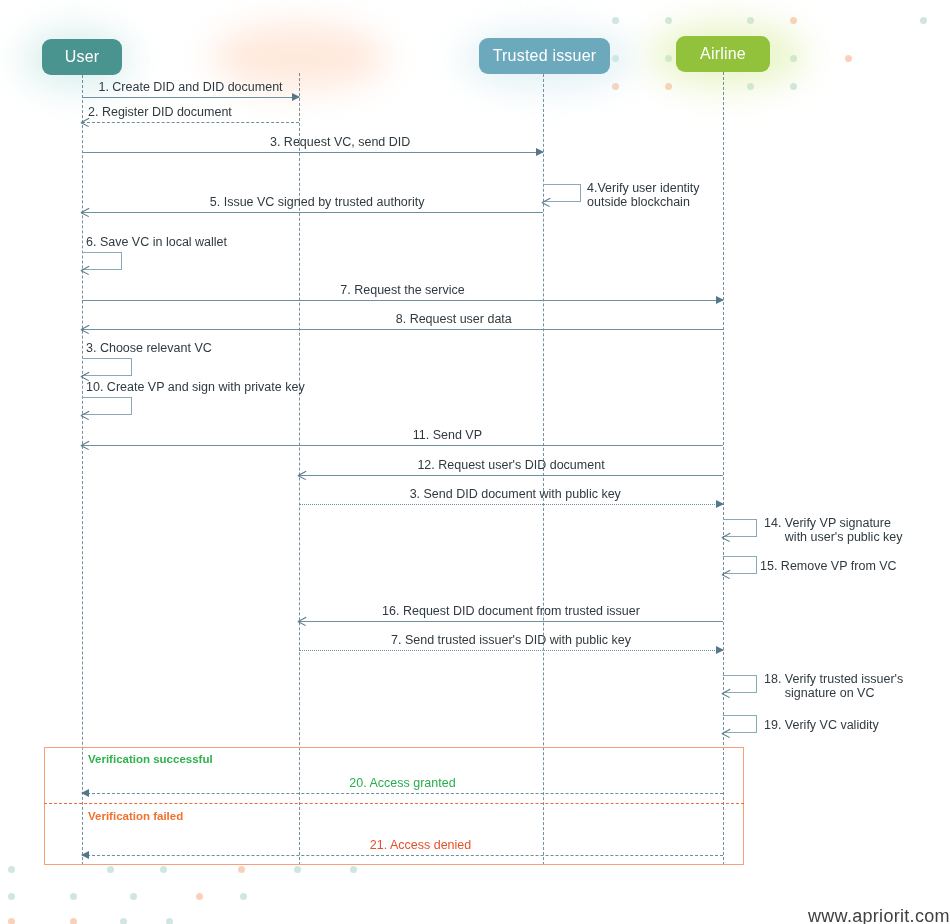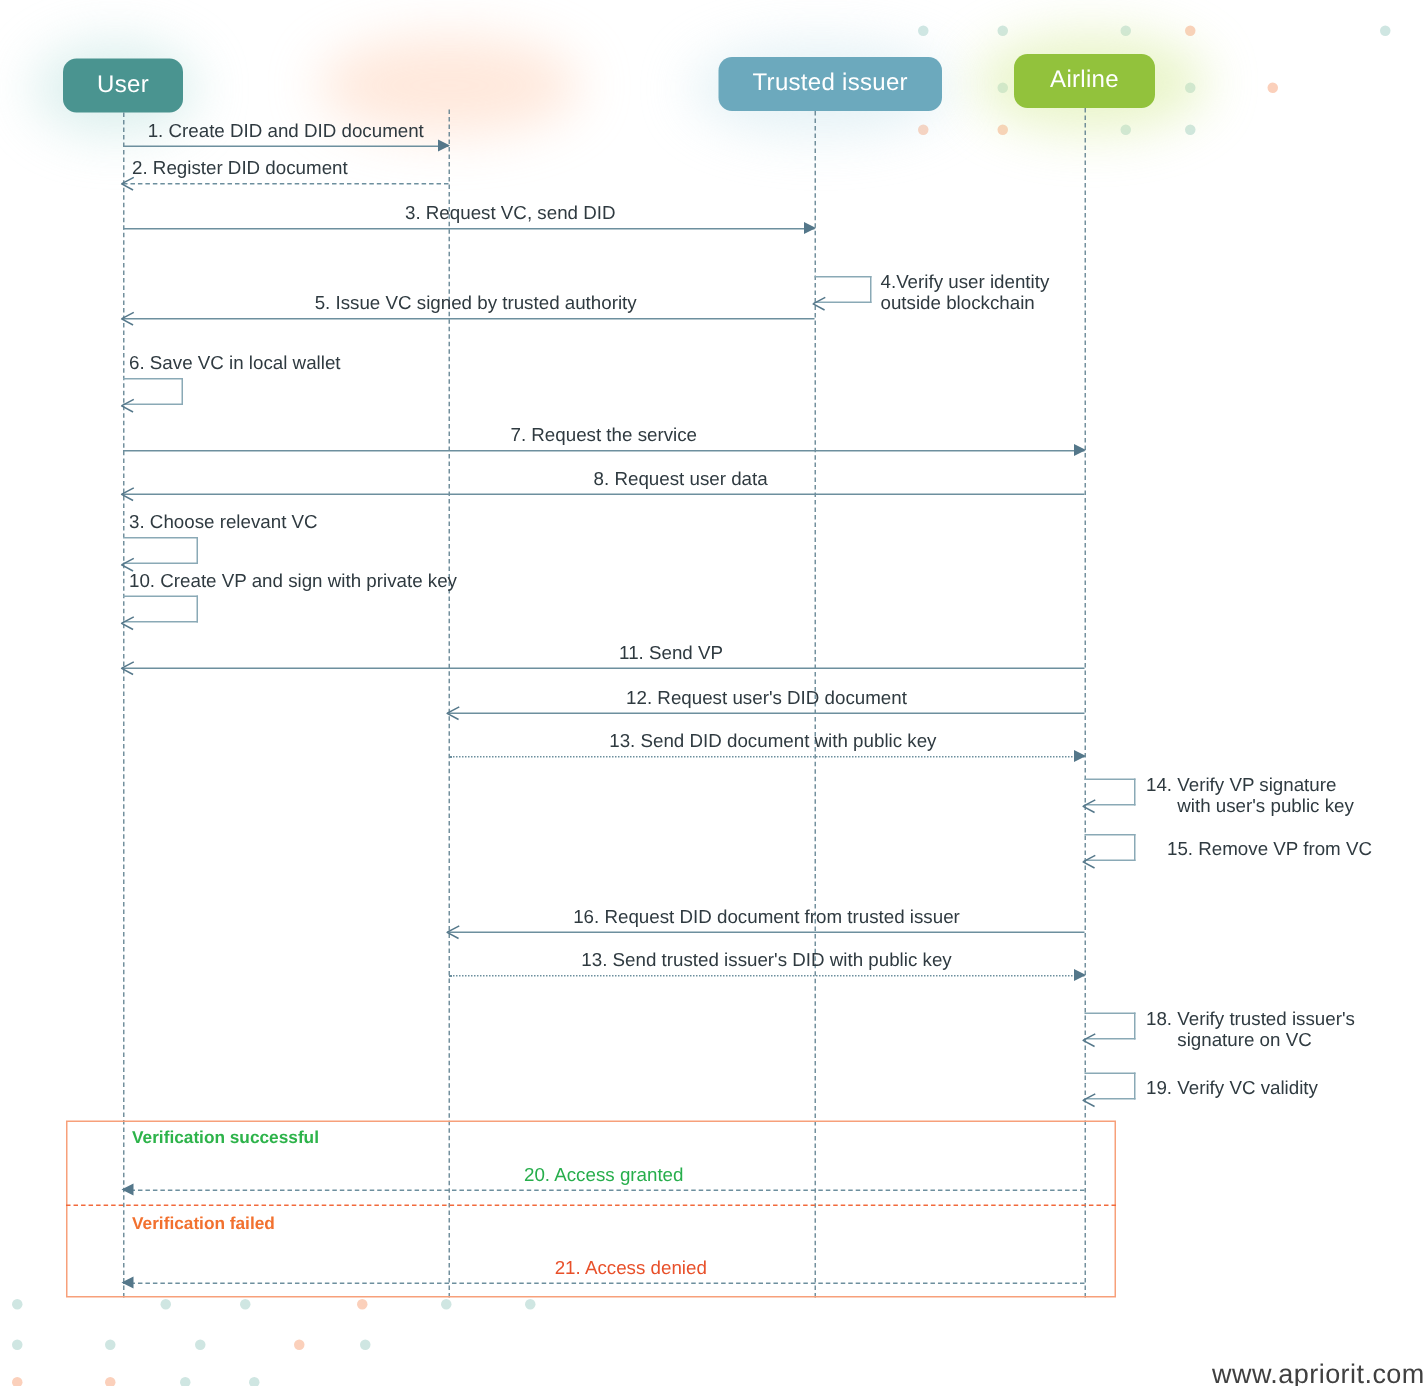--- a/index.html
+++ b/index.html
@@ -138,21 +138,21 @@
     </div>
 
   <div class="glow" style="left:22px;top:28px;width:110px;height:62px;background:#bfe3e0;"></div>
   <div class="glow" style="left:212px;top:24px;width:175px;height:66px;background:#ffd6bf;"></div>
   <div class="glow" style="left:460px;top:28px;width:175px;height:62px;background:#cfe7ee;"></div>
   <div class="glow" style="left:650px;top:22px;width:155px;height:66px;background:#d7ec9c;"></div>
 
   <div class="actor" style="left: 42px; top: 39px; width: 80px; background: rgb(74, 148, 144);">
     <span>User</span>
   </div>
-  <div class="actor" style="left: 479px; top: 38px; width: 149px; background: rgb(108, 169, 189);">
+  <div class="actor" style="left: 479px; top: 38px; width: 131px; background: rgb(108, 169, 189);">
     <span>Trusted issuer</span>
   </div>
   <div class="actor" style="left: 676px; top: 36px; width: 94px; background: rgb(146, 194, 60);">
     <span>Airline</span>
   </div>
 
   <div class="lifeline" style="left:82px;top:75px;height:790px;"></div>
   <div class="lifeline" style="left:299px;top:73px;height:792px;"></div>
   <div class="lifeline" style="left:543px;top:74px;height:791px;"></div>
   <div class="lifeline" style="left:723px;top:72px;height:793px;"></div>
@@ -231,46 +231,46 @@
 
   <div class="msg" style="left:299px;top:475px;width:424px;">
     <div class="line"></div>
     <div class="arrow open-left"></div>
     <div class="msg-label center" style="left:50%;top:-17px;">12. Request user's DID document</div>
   </div>
 
   <div class="msg dotted" style="left:299px;top:504px;width:424px;">
     <div class="line"></div>
     <div class="arrow right"></div>
-    <div class="msg-label center" style="left:51%;top:-17px;">13. Send DID document with public key</div>
+    <div class="msg-label center" style="left:51%;top:-17px;">3. Send DID document with public key</div>
   </div>
 
   <div class="selfloop" style="left:723px;top:519px;">
     <div class="sl-box" style="width:34px;height:18px;"></div>
     <div class="sl-arrow" style="top:13px;"></div>
     <div class="sl-label" style="left:41px;top:-3px;">14. Verify VP signature
       with user's public key</div>
   </div>
 
   <div class="selfloop" style="left:723px;top:556px;">
     <div class="sl-box" style="width:34px;height:18px;"></div>
     <div class="sl-arrow" style="top:13px;"></div>
-    <div class="sl-label" style="left:55px;top:3px;">15. Remove VP from VC</div>
+    <div class="sl-label" style="left:37px;top:3px;">15. Remove VP from VC</div>
   </div>
 
   <div class="msg" style="left:299px;top:621px;width:424px;">
     <div class="line"></div>
     <div class="arrow open-left"></div>
     <div class="msg-label center" style="left:50%;top:-17px;">16. Request DID document from trusted issuer</div>
   </div>
 
   <div class="msg dotted" style="left:299px;top:650px;width:424px;">
     <div class="line"></div>
     <div class="arrow right"></div>
-    <div class="msg-label center" style="left:50%;top:-17px;">13. Send trusted issuer's DID with public key</div>
+    <div class="msg-label center" style="left:50%;top:-17px;">7. Send trusted issuer's DID with public key</div>
   </div>
 
   <div class="selfloop" style="left:723px;top:675px;">
     <div class="sl-box" style="width:34px;height:18px;"></div>
     <div class="sl-arrow" style="top:13px;"></div>
     <div class="sl-label" style="left:41px;top:-3px;">18. Verify trusted issuer's
       signature on VC</div>
   </div>
 
   <div class="selfloop" style="left:723px;top:715px;">

